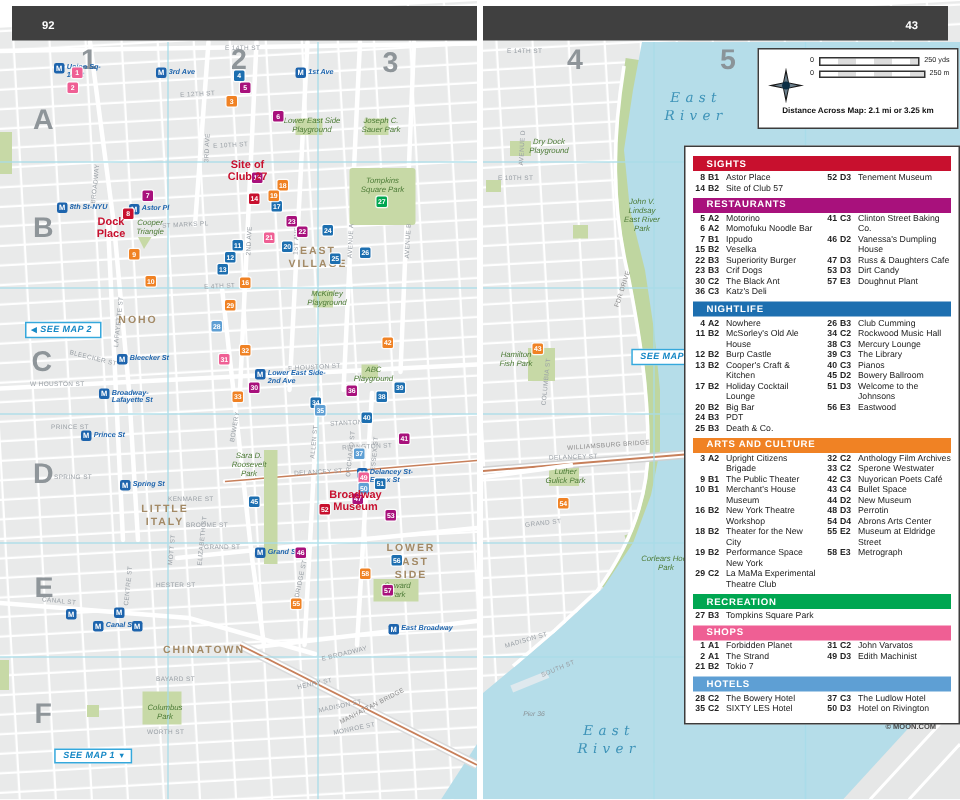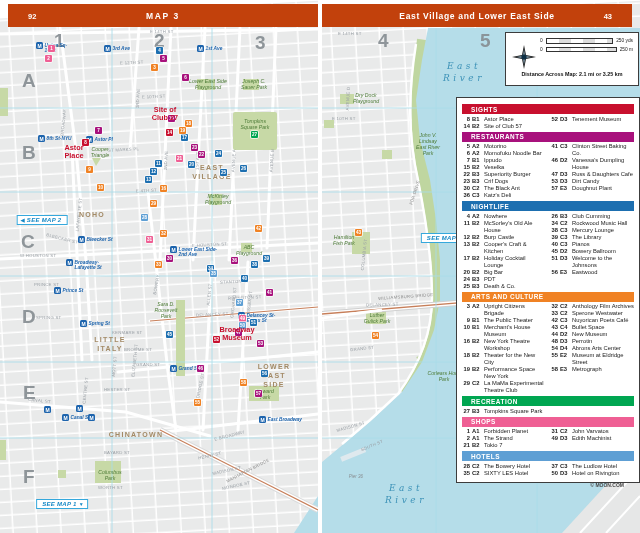--- a/index.html
+++ b/index.html
@@ -3,21 +3,21 @@
 <meta charset="utf-8">
 <style>
   html,body{margin:0;padding:0;background:#fff;}
   #stage{position:relative;width:640px;height:533px;background:#fff;overflow:hidden;
          font-family:"Liberation Sans",sans-serif;}
   .page{position:absolute;top:0;height:533px;width:318px;overflow:hidden;background:#fff;}
   #pageL{left:0;} #pageR{left:322px;}
   .mapsvg{position:absolute;left:0;top:0;z-index:0;}
   .lay{position:absolute;left:0;top:0;right:0;bottom:0;z-index:2;pointer-events:none;}
   
-  .pghead{position:absolute;top:4px;height:23px;background:#c2410c;z-index:6;}
+  .pghead{position:absolute;top:4px;height:23px;background:#404040;z-index:6;}
   #pageL .pghead{left:8px;right:0;} #pageR .pghead{left:0;right:8px;}
   .pghead .ttl{position:absolute;left:0;right:0;top:7px;text-align:center;color:#fff;
     font-weight:bold;font-size:8.5px;letter-spacing:1.6px;}
   .pghead .pnum{position:absolute;top:8px;color:#fff;font-weight:bold;font-size:7.5px;}
   #pageL .pnum{left:20px;} #pageR .pnum{right:20px;}
   
   .gcol,.grow{position:absolute;font-size:19px;font-weight:bold;color:#878e93;opacity:.92;}
   
   .nbhd{position:absolute;transform:translate(-50%,-50%);color:#a38a66;font-weight:bold;
     font-size:7px;letter-spacing:1.3px;text-align:center;white-space:pre-line;line-height:9px;}
@@ -358,21 +358,21 @@
           <div class="mk" style="left: 45px; top: 55px; background: rgb(239, 95, 148);">2</div>
           <div class="mk" style="left: 176px; top: 155px; background: rgb(239, 95, 148);">21</div>
           <div class="mk" style="left: 146px; top: 236px; background: rgb(239, 95, 148);">31</div>
           <div class="mk" style="left: 239px; top: 315px; background: rgb(239, 95, 148);">49</div>
           <div class="mk" style="left: 141px; top: 214px; background: rgb(94, 159, 212);">28</div>
           <div class="mk" style="left: 210px; top: 270px; background: rgb(94, 159, 212);">35</div>
           <div class="mk" style="left: 236px; top: 299px; background: rgb(94, 159, 212);">37</div>
           <div class="mk" style="left: 239px; top: 322px; background: rgb(94, 159, 212);">50</div>
         </div>
       <div>
-          <div class="sight" style="left: 74px; top: 152px;">Astor
+          <div class="sight" style="left: 74px; top: 152px;">Dock
 Place</div>
           <div class="sight" style="left: 165px; top: 114px;">Site of
 Club 27</div>
           <div class="sight" style="left: 237px; top: 334px;">Broadway
 Museum</div>
         </div>
       <div>
           <div class="see" style="left: 42px; top: 220px;">
             <span class="arr">◀</span>
             <span>SEE MAP 2</span>
@@ -381,21 +381,20 @@
           <div class="see" style="left: 62px; top: 504px;">
             <span class="arr"></span>
             <span>SEE MAP 1</span>
             <span class="arr">▼</span>
           </div>
         </div>
     </div>
 
     <div class="pghead">
       <span class="pnum">92</span>
-      <span class="ttl">MAP 3</span>
     </div>
   </div>
 
   <div class="page" id="pageR">
     <svg class="mapsvg" width="318" height="533" viewBox="0 0 318 533">
       <defs>
         <pattern id="gr" width="24" height="13" patternUnits="userSpaceOnUse">
           <rect width="24" height="13" fill="#e9eaea"></rect>
           <rect width="24" height="1.5" y="11.5" fill="#ffffff"></rect>
           <rect width="1.5" height="13" x="22.5" fill="#ffffff"></rect>
@@ -857,17 +856,16 @@
               <span class="lg-g">D3</span>
               <span class="lg-t">Hotel on Rivington</span>
             </div>
           </div>
       </div>
     </div>
 
     <div class="copyright">© MOON.COM</div>
 
     <div class="pghead">
-      <span class="ttl" style="letter-spacing:.7px">East Village and Lower East Side</span>
       <span class="pnum">43</span>
     </div>
   </div>
 </div>
 
 </body></html>

